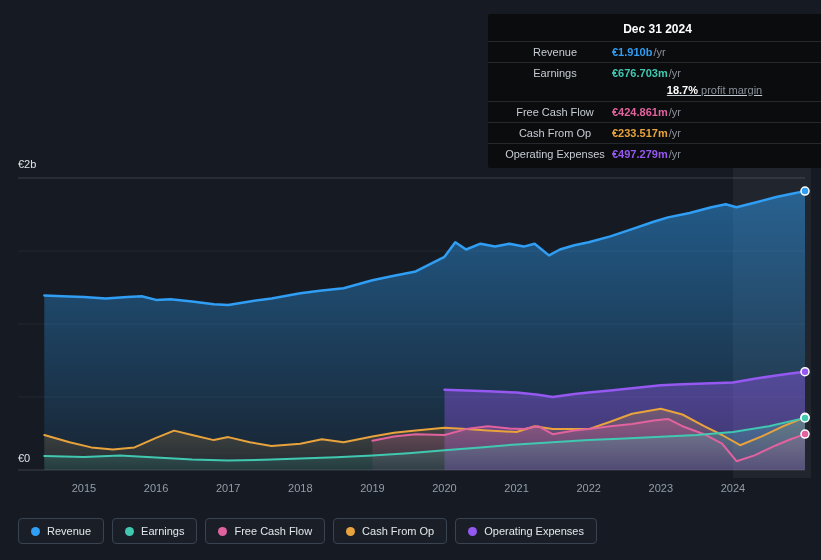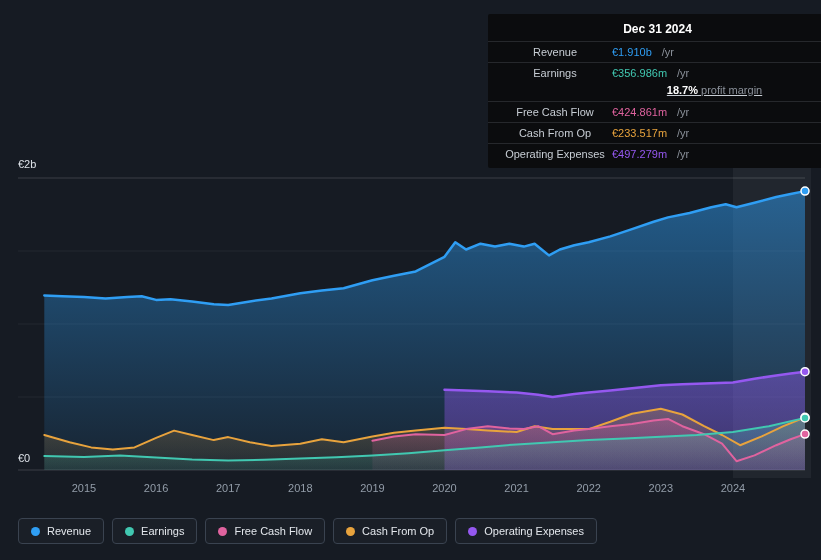--- a/index.html
+++ b/index.html
@@ -9,22 +9,22 @@
   .ylab{fill:#dde2e8;font-size:11px;font-family:"Liberation Sans",sans-serif;}
   .xlab{fill:#939da9;font-size:11px;font-family:"Liberation Sans",sans-serif;}
 
   
   .tooltip{position:absolute;left:488px;top:14px;width:339px;background:#0b0c0e;border-radius:2px;
            font-size:11px;color:#c7cdd4;z-index:5;padding:2px 0 4px;box-sizing:border-box;text-align:center;}
   .t-title{padding:6px 10px 5px;font-weight:bold;color:#ffffff;font-size:12px;}
   .t-block{border-top:1px solid #26282c;}
   .t-row{display:flex;align-items:baseline;padding:3px 10px 2px;line-height:15px;}
   .t-label{width:114px;flex:none;color:#c7cdd4;}
-  .t-value b{font-weight:normal;}
-  .t-unit{color:#8b919a;margin-left:10px;}
+  .t-value b{font-weight:bold;}
+  .t-unit{color:#8b919a;margin-left:1px;}
   .t-sub{padding:0 10px 4px 124px;line-height:14px;text-decoration:underline;}
   .t-sub b{color:#ffffff;font-weight:bold;}
   .t-sub span{color:#8b919a;}
 
   
   .legend{position:absolute;left:18px;top:518px;display:flex;gap:8px;}
   .legend-item{display:flex;align-items:center;gap:7px;height:26px;padding:0 12px;
                border:1px solid #3a4350;border-radius:4px;background:rgba(255,255,255,0.02);
                color:#e3e7ec;font-size:11px;cursor:pointer;box-sizing:border-box;}
   .dot{width:9px;height:9px;border-radius:50%;flex:none;}
@@ -98,21 +98,21 @@
     <div class="t-block">
       <div class="t-row">
         <span class="t-label">Revenue</span>
         <span class="t-value"><b style="color: rgb(47, 158, 244);">€1.910b</b><span class="t-unit">/yr</span></span>
       </div>
     </div>
 
     <div class="t-block">
       <div class="t-row">
         <span class="t-label">Earnings</span>
-        <span class="t-value"><b style="color: rgb(65, 200, 177);">€356.986m</b><span class="t-unit">/yr</span></span>
+        <span class="t-value"><b style="color: rgb(65, 200, 177);">€676.703m</b><span class="t-unit">/yr</span></span>
       </div>
       <div class="t-sub">
         <b>18.7%</b> <span>profit margin</span>
       </div>
     </div>
 
     <div class="t-block">
       <div class="t-row">
         <span class="t-label">Free Cash Flow</span>
         <span class="t-value"><b style="color: rgb(224, 99, 159);">€424.861m</b><span class="t-unit">/yr</span></span>

